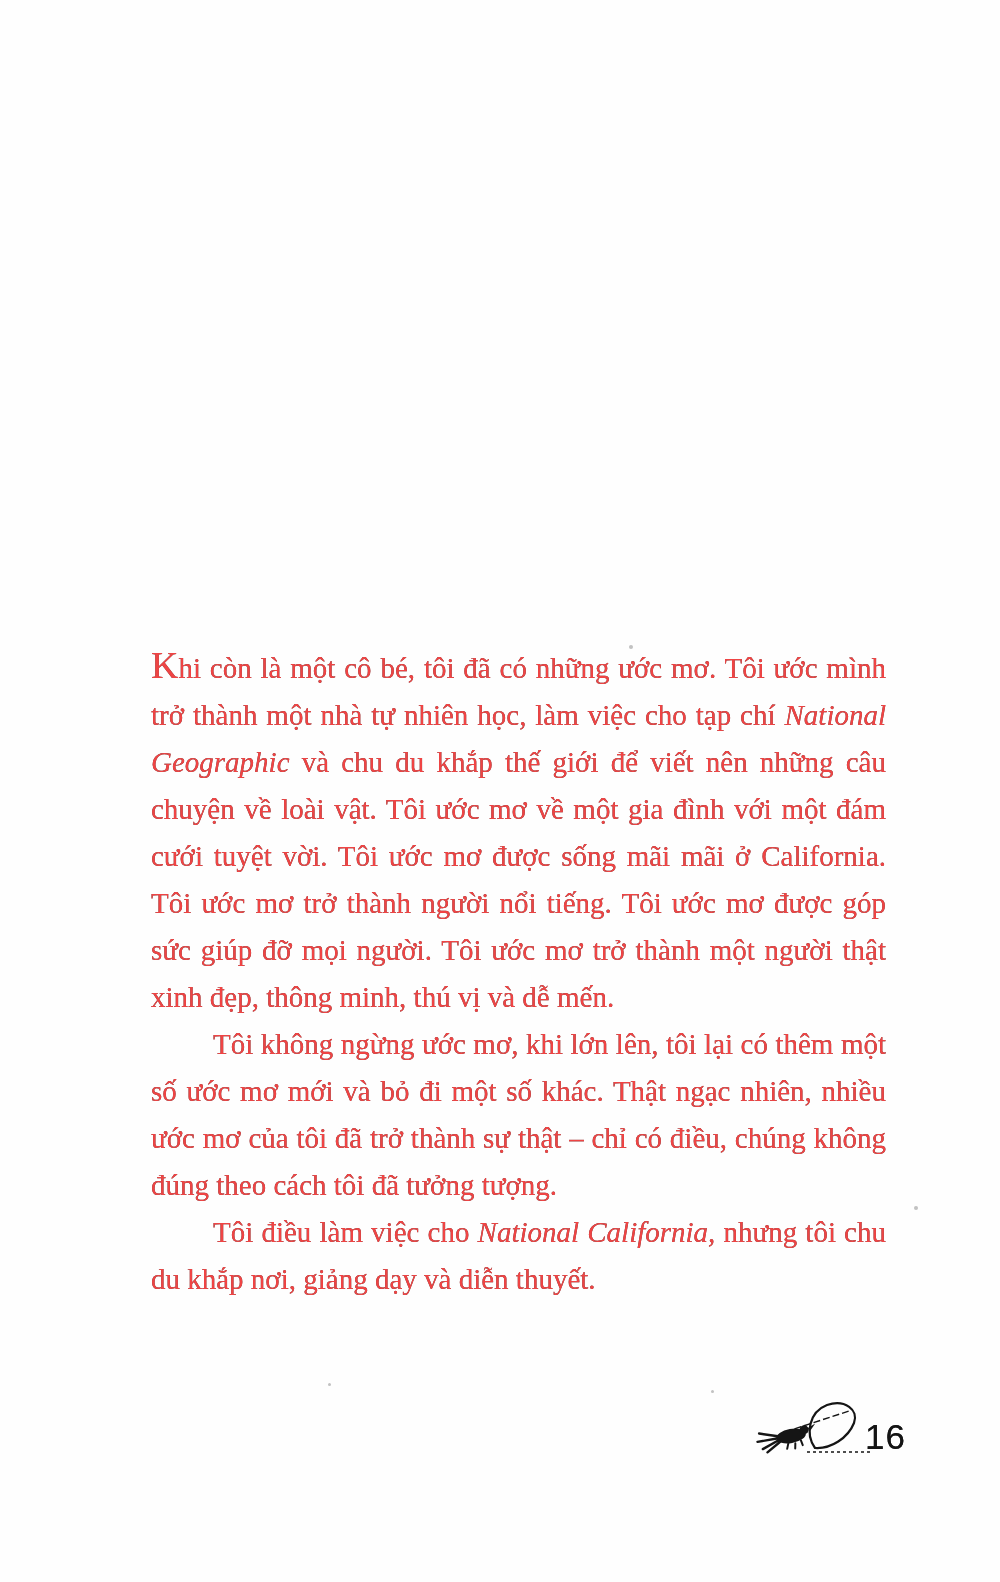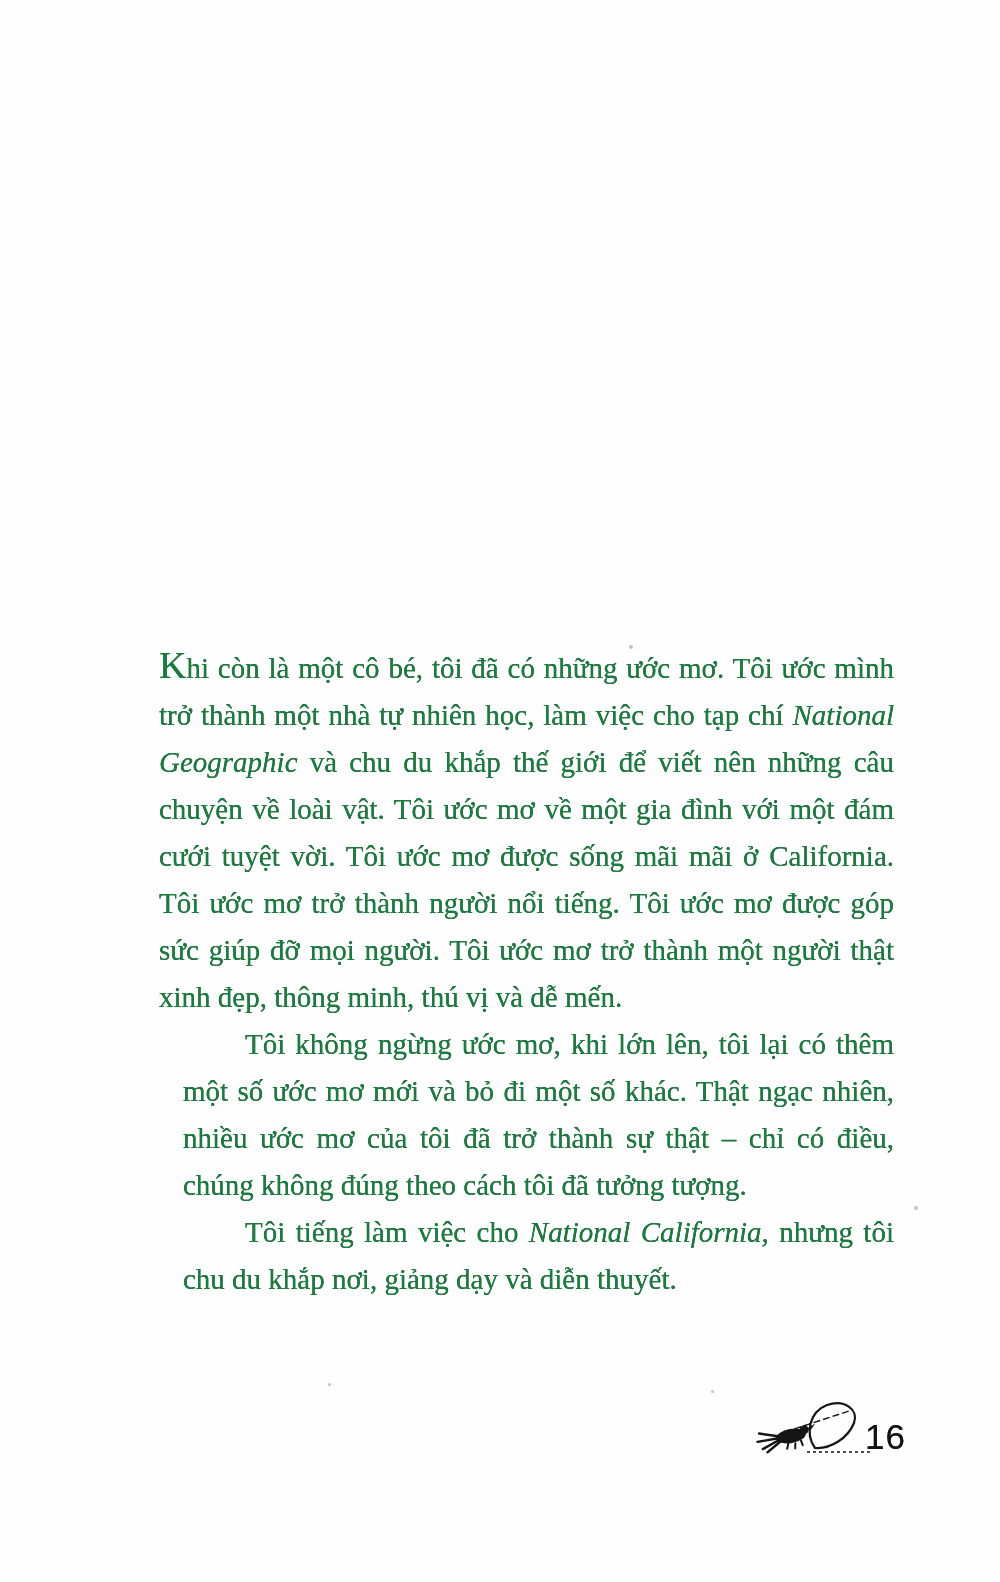--- a/index.html
+++ b/index.html
@@ -11,31 +11,31 @@
   .page {
     position: relative;
     width: 1000px;
     height: 1582px;
     margin: 0 auto;
     background: #fefefe;
     overflow: hidden;
   }
   .text-block {
     position: absolute;
-    left: 159px;
+    left: 151px;
     top: 645px;
     width: 735px;
     font-size: 29px;
     line-height: 47px;
-    color: #15803d;
+    color: #ef4444;
     text-align: justify;
     text-shadow: 0 0 0.6px rgba(0,0,0,0.75);
   }
   .para { margin: 0; padding: 0; }
-  .para.indent { text-indent: 62px; margin-left: 24px; }
+  .para.indent { text-indent: 62px; }
   .italic { font-style: italic; }
   .lead-cap {
     font-size: 38px;
     line-height: 1;
   }
   .footer {
     position: absolute;
     top: 1398px;
     right: 94px;
     display: flex;
@@ -69,21 +69,21 @@
 <body>
 
 <div class="page">
 
   <div class="text-block">
 
     <p class="para"><span class="lead-cap">K</span><span>hi còn là một cô bé, tôi đã có những ước mơ. Tôi ước mình trở thành một nhà tự nhiên học, làm việc cho tạp chí </span><span class="italic">National Geographic</span><span> và chu du khắp thế giới để viết nên những câu chuyện về loài vật. Tôi ước mơ về một gia đình với một đám cưới tuyệt vời. Tôi ước mơ được sống mãi mãi ở California. Tôi ước mơ trở thành người nổi tiếng. Tôi ước mơ được góp sức giúp đỡ mọi người. Tôi ước mơ trở thành một người thật xinh đẹp, thông minh, thú vị và dễ mến.</span></p>
 
     <p class="para indent"><span>Tôi không ngừng ước mơ, khi lớn lên, tôi lại có thêm một số ước mơ mới và bỏ đi một số khác. Thật ngạc nhiên, nhiều ước mơ của tôi đã trở thành sự thật – chỉ có điều, chúng không đúng theo cách tôi đã tưởng tượng.</span></p>
 
-    <p class="para indent"><span>Tôi tiếng làm việc cho </span><span class="italic">National California,</span><span> nhưng tôi chu du khắp nơi, giảng dạy và diễn thuyết.</span></p>
+    <p class="para indent"><span>Tôi điều làm việc cho </span><span class="italic">National California,</span><span> nhưng tôi chu du khắp nơi, giảng dạy và diễn thuyết.</span></p>
 
   </div>
 
   <div class="footer">
     <svg class="ornament" width="120" height="60" viewBox="0 0 120 60" aria-hidden="true">
 
       <path d="M64 50 C54 36 58 14 76 7 C94 1 108 12 103 25 C97 40 80 51 64 50 Z" fill="#fefefe" stroke="#151515" stroke-width="2.2"></path>
 
       <path d="M34 34 L98 13" stroke="#151515" stroke-width="1.4" stroke-dasharray="7 3"></path>
 

